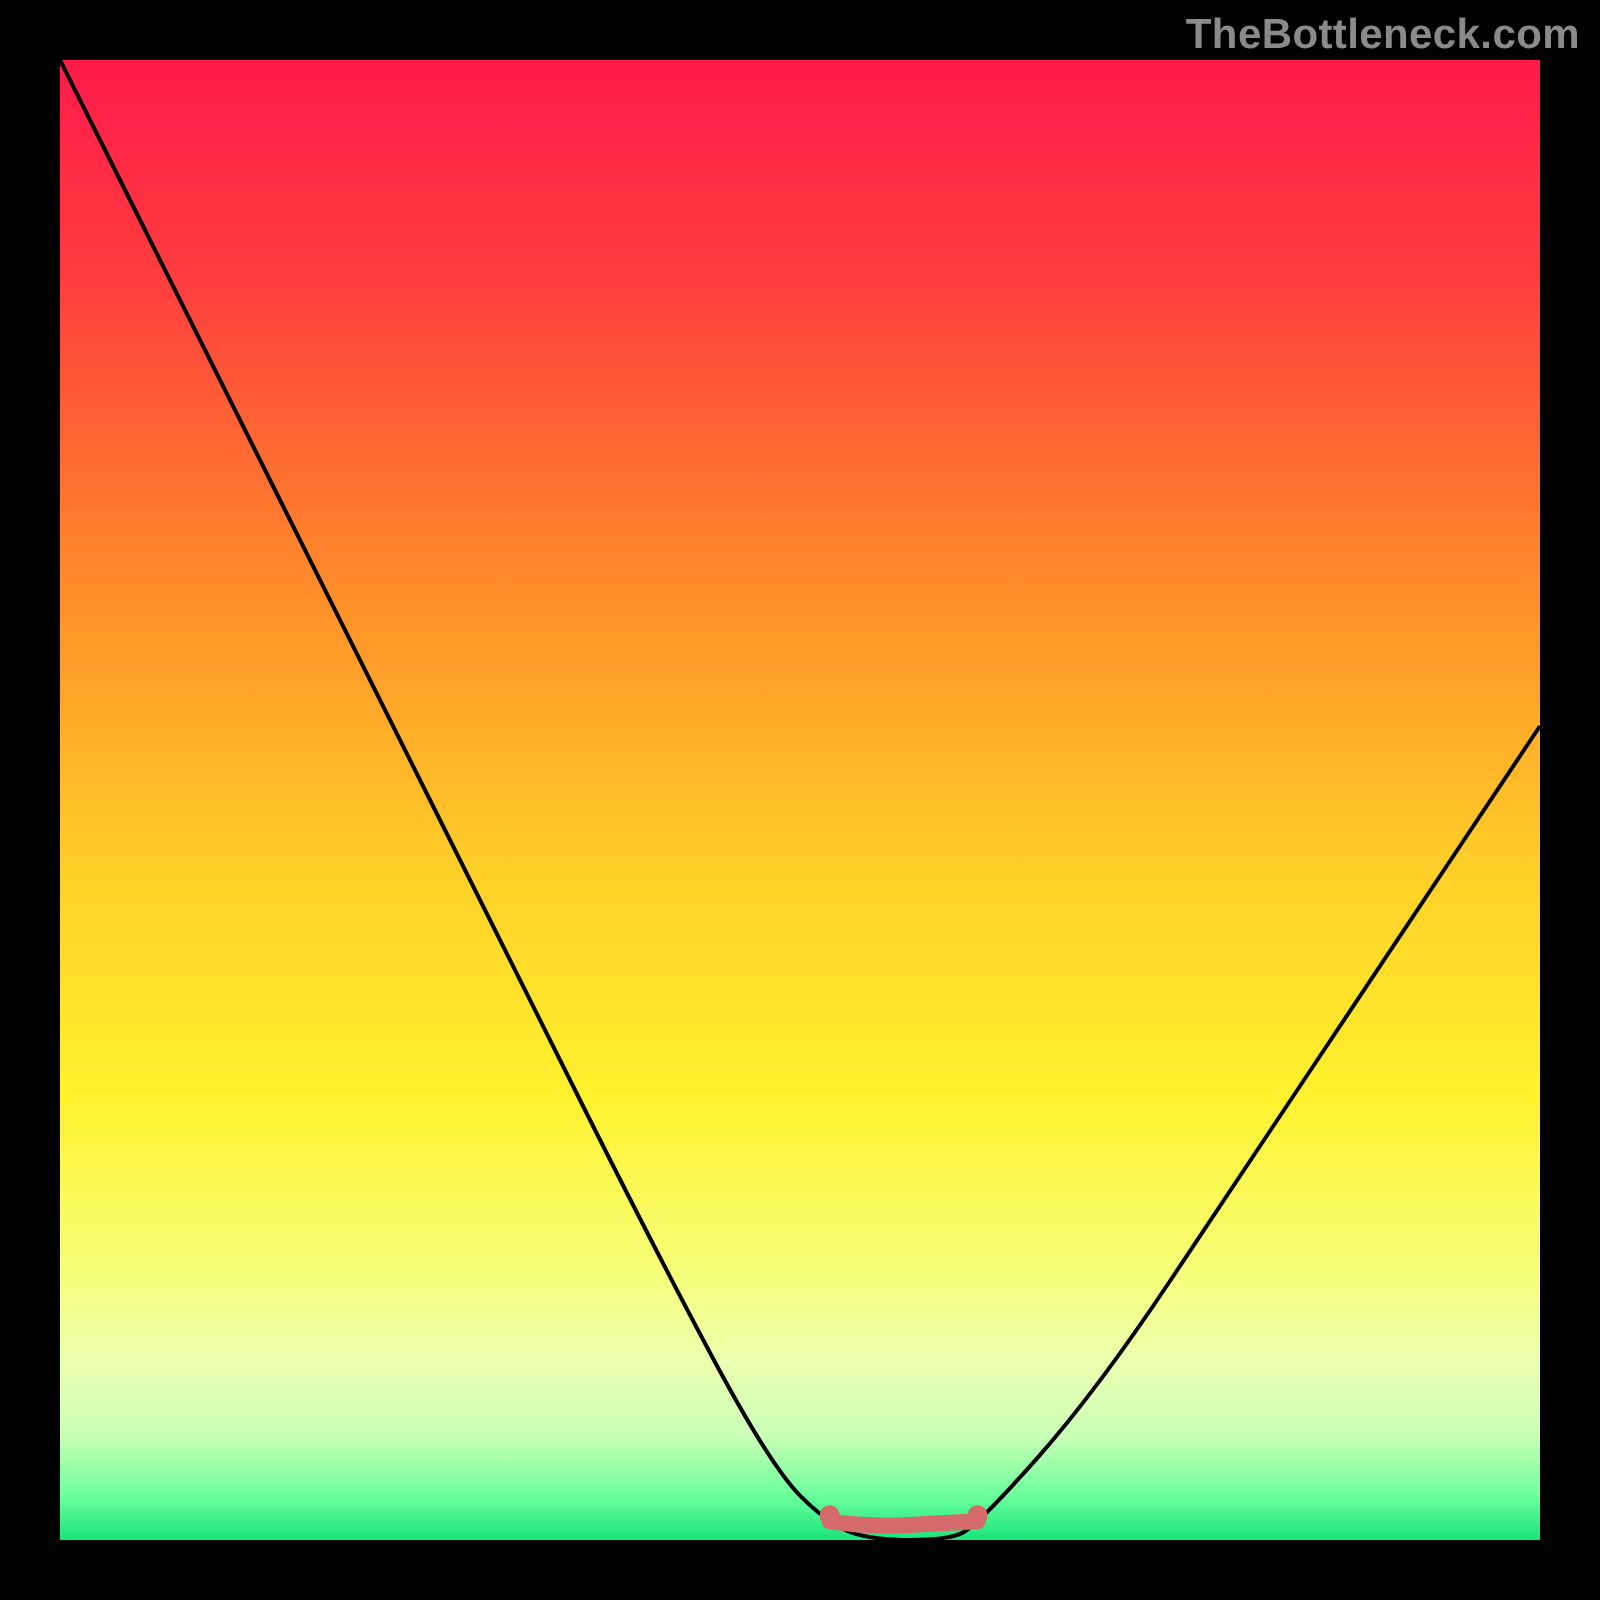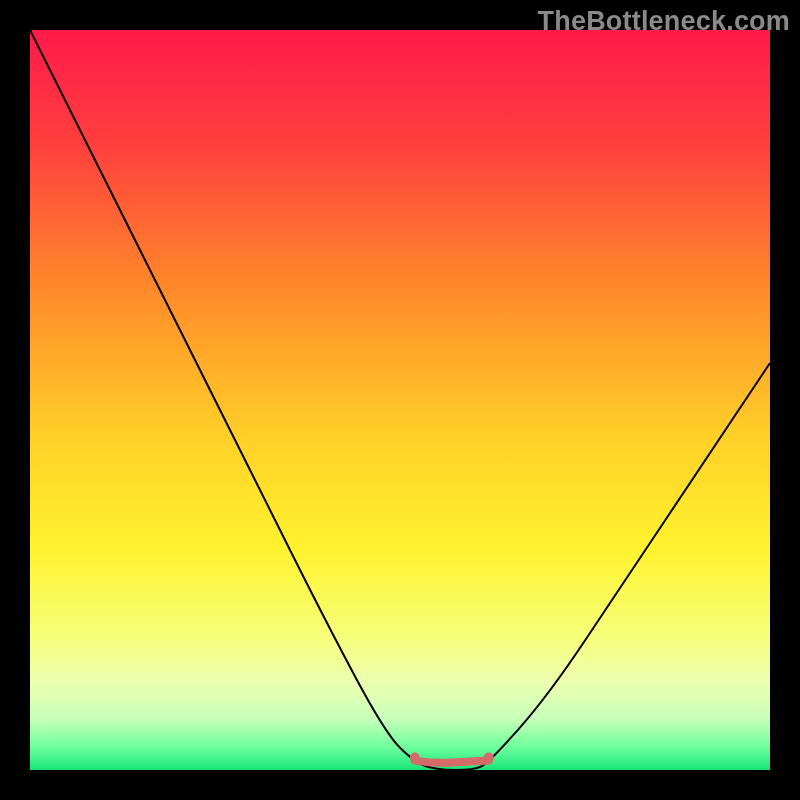--- a/index.html
+++ b/index.html
@@ -22,21 +22,21 @@
     position: absolute;
     top: 30px;
     left: 30px;
     width: 740px;
     height: 740px;
   }
   .watermark {
     position: absolute;
     top: 6px;
     right: 10px;
-    font-size: 27px;
+    font-size: 21px;
     font-weight: bold;
     color: #8a8a8a;
     letter-spacing: 0.2px;
   }
   svg {
     display: block;
   }
 </style>
 </head>
 <body>

